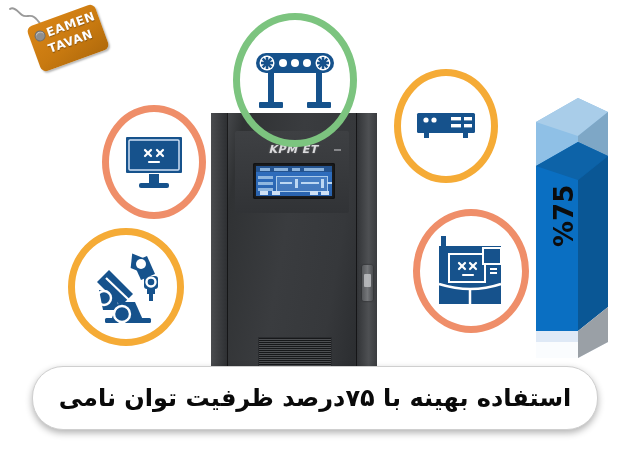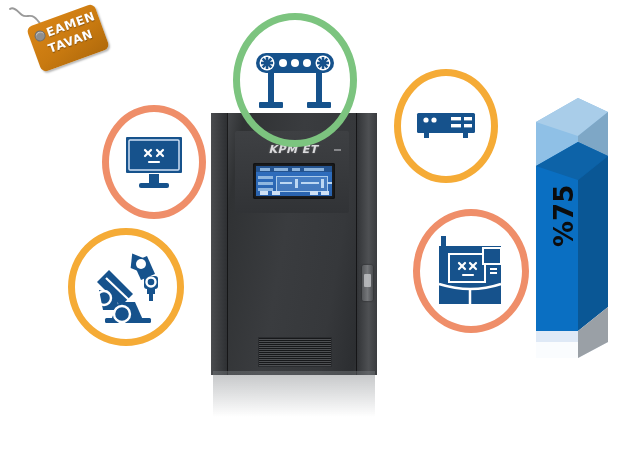--- a/index.html
+++ b/index.html
@@ -480,14 +480,17 @@
       <polygon points="42,88 72,64 72,215 42,239" fill="#0a5795"></polygon>
 
       <polygon points="0,239 42,239 72,215 72,250 42,266 0,266" fill="#dfe9f6"></polygon>
       <polygon points="42,239 72,215 72,250 42,266" fill="#9aa0a6"></polygon>
 
       <rect x="0" y="250" width="42" height="20" fill="#ffffff" opacity="0.85"></rect>
     </svg>
     <div class="pct-label">%75</div>
   </div>
 
+  <div class="banner">
+    <div class="banner-text">استفاده بهینه با ۷۵درصد ظرفیت توان نامی</div>
+  </div>
 
 </div>
 
 </body></html>

